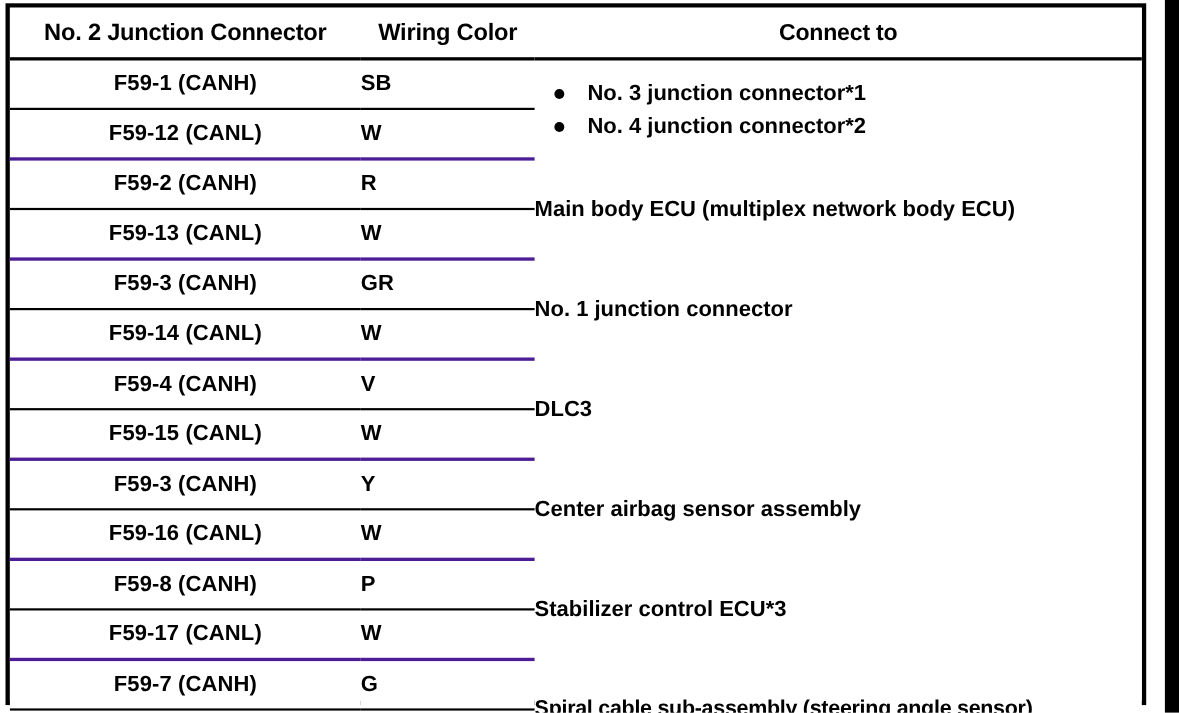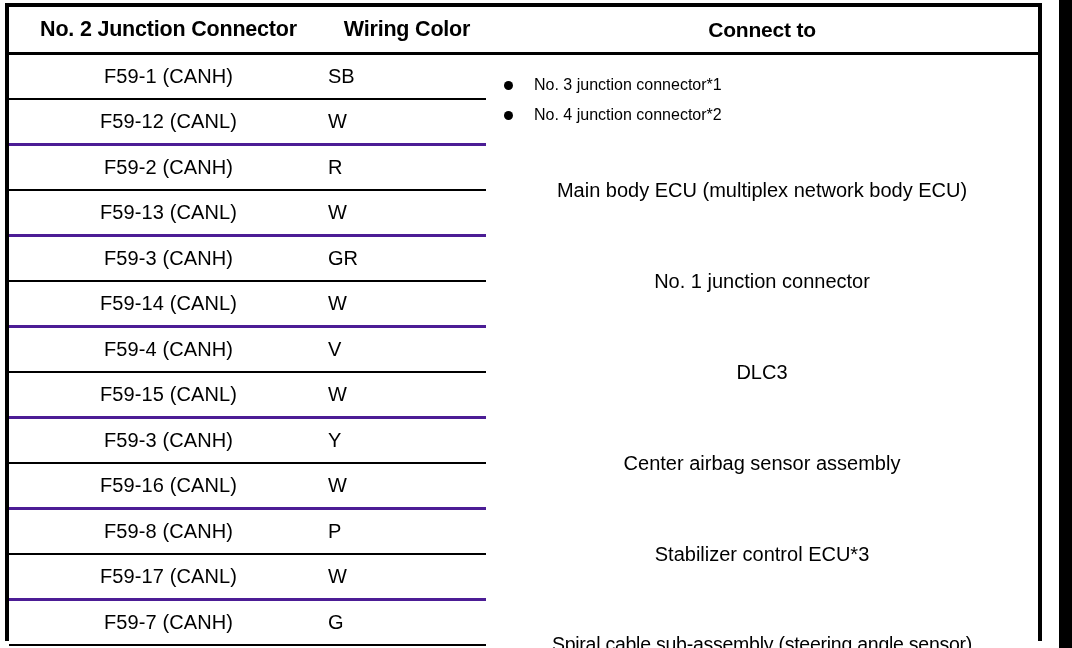--- a/index.html
+++ b/index.html
@@ -72,21 +72,21 @@
     white-space: nowrap;
   }
   tr.header-row th.h-connector { font-size: 21.5px; }
   tr.header-row th.h-color     { font-size: 21.5px; }
   tr.header-row th.h-connect   { font-size: 21px; }
 
   
   tr.data-row td {
     height: 43px;
     font-size: 20px;
-    font-weight: 400;
+    font-weight: 700;
   }
   td.cell-terminal {
     text-align: center;
     letter-spacing: 0.1px;
   }
   td.cell-color {
     text-align: left;
   }
   td.cell-connect {
     text-align: left;
@@ -108,39 +108,38 @@
 
   
   ul.bullet-list {
     list-style: none;
     margin: 0;
     padding: 0 0 0 18px;
   }
   ul.bullet-list li {
     position: relative;
     padding-left: 30px;
-    font-size: 16px;
+    font-size: 20px;
     line-height: 30px;
     white-space: nowrap;
   }
   ul.bullet-list li .bullet-dot {
     position: absolute;
     left: 0;
     top: 11px;
     width: 9px;
     height: 9px;
     border-radius: 50%;
     background: #000000;
   }
 
   .connect-text {
     display: block;
     white-space: nowrap;
     font-size: 20px;
-    text-align: center;
   }
   .connect-text.tight {
     font-size: 19.5px;
     letter-spacing: -0.25px;
   }
 </style>
 </head>
 <body>
 
 <div id="page-edge-bar"></div>

